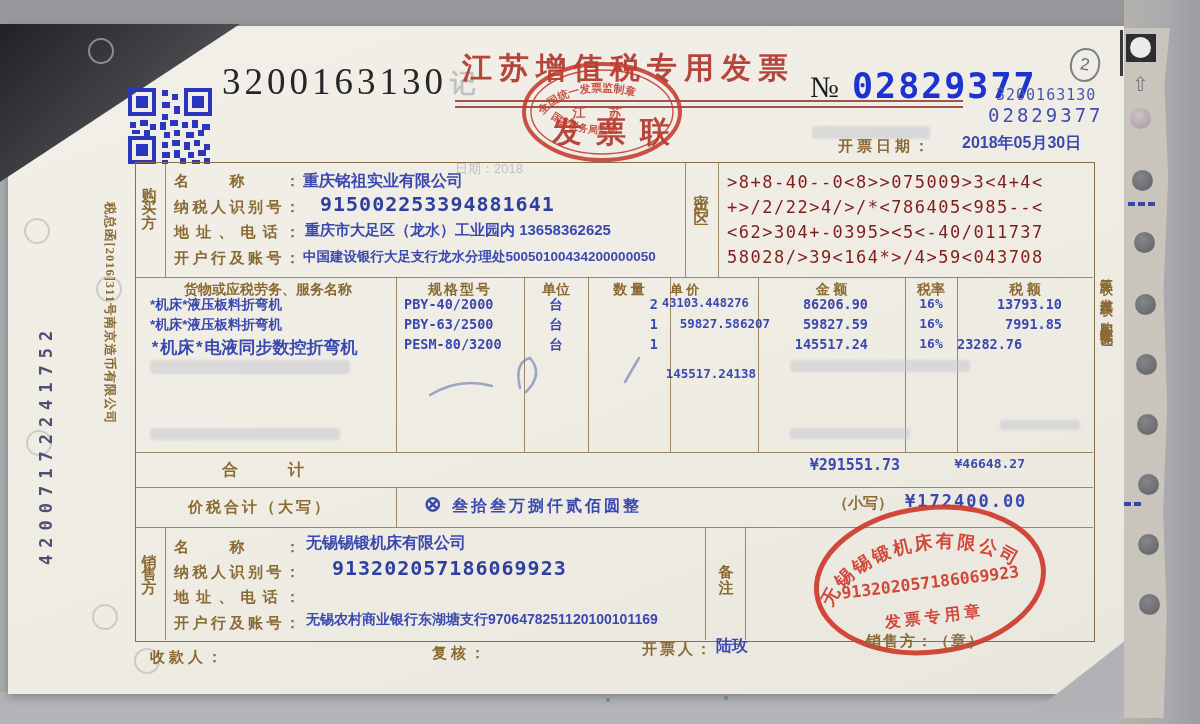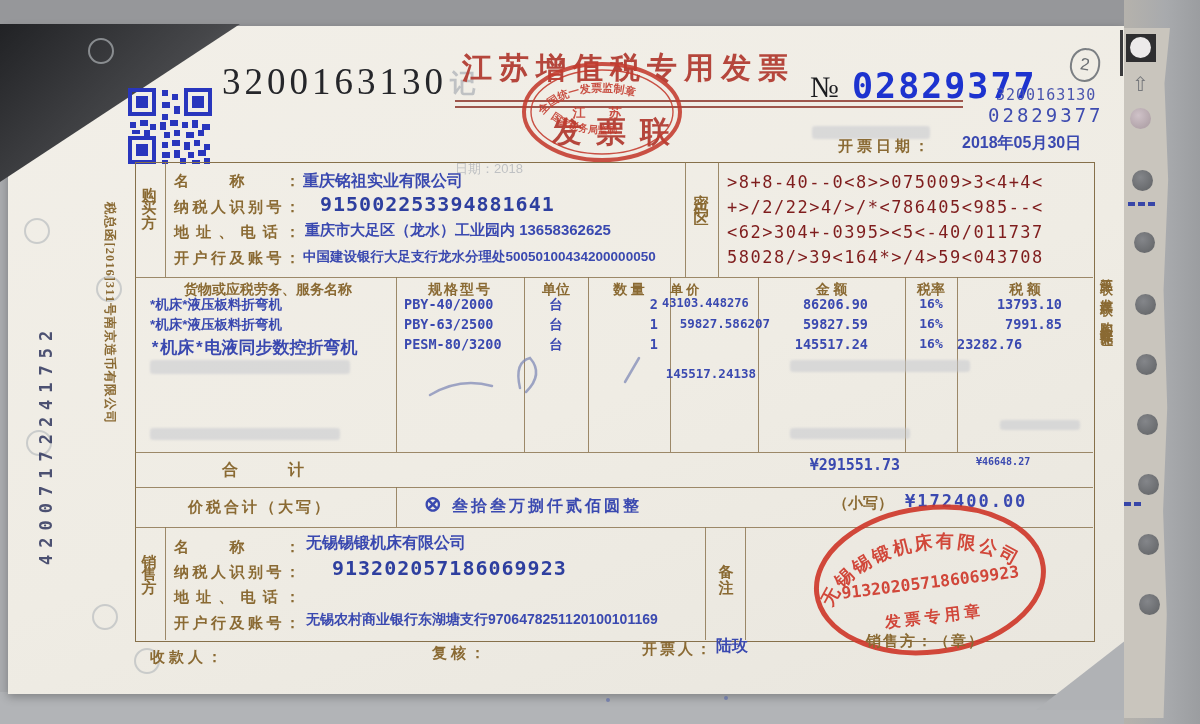--- a/index.html
+++ b/index.html
@@ -240,21 +240,21 @@
   <svg class="abs" style="left:420px;top:350px;" width="240" height="60">
     <g fill="none" stroke="#7a85b5" stroke-width="2.5" stroke-linecap="round" opacity=".7">
       <path d="M10 45 q 30 -18 62 -9"></path>
       <path d="M100 38 q -6 -26 10 -30 q 14 16 -4 34"></path>
       <path d="M205 32 l 14 -24"></path>
     </g>
   </svg>
 
   <div class="abs lbl" style="left:222px;top:460px;font-size:16px;word-spacing:46px;">合 计</div>
   <div class="abs val num" style="left:758px;top:456px;width:142px;text-align:right;font-size:15px;">¥291551.73</div>
-  <div class="abs val num" style="left:976px;top:456px;width:137px;font-size:10px;">¥46648.27</div>
+  <div class="abs val num" style="left:888px;top:456px;width:137px;text-align:right;font-size:13px;">¥46648.27</div>
 
   <div class="abs lbl" style="left:188px;top:498px;font-size:15px;letter-spacing:3px;">价税合计（大写）</div>
   <div class="abs val" style="left:424px;top:492px;font-size:21px;">⊗</div>
   <div class="abs val" style="left:452px;top:496px;font-size:16px;letter-spacing:3px;">叁拾叁万捌仟贰佰圆整</div>
   <div class="abs lbl" style="left:833px;top:494px;font-size:15px;">（小写）</div>
   <div class="abs val num" style="left:905px;top:491px;font-size:17px;letter-spacing:2px;">¥172400.00</div>
 
   <div class="abs lbl vtext" style="left:139px;top:542px;height:88px;font-size:15px;letter-spacing:12px;">销售方</div>
   <div class="abs lbl" style="left:174px;top:538px;font-size:15px;"><span class="jlabel" style="width:126px;">名称：</span></div>
   <div class="abs lbl" style="left:174px;top:563px;font-size:15px;"><span class="jlabel" style="width:126px;">纳税人识别号：</span></div>

